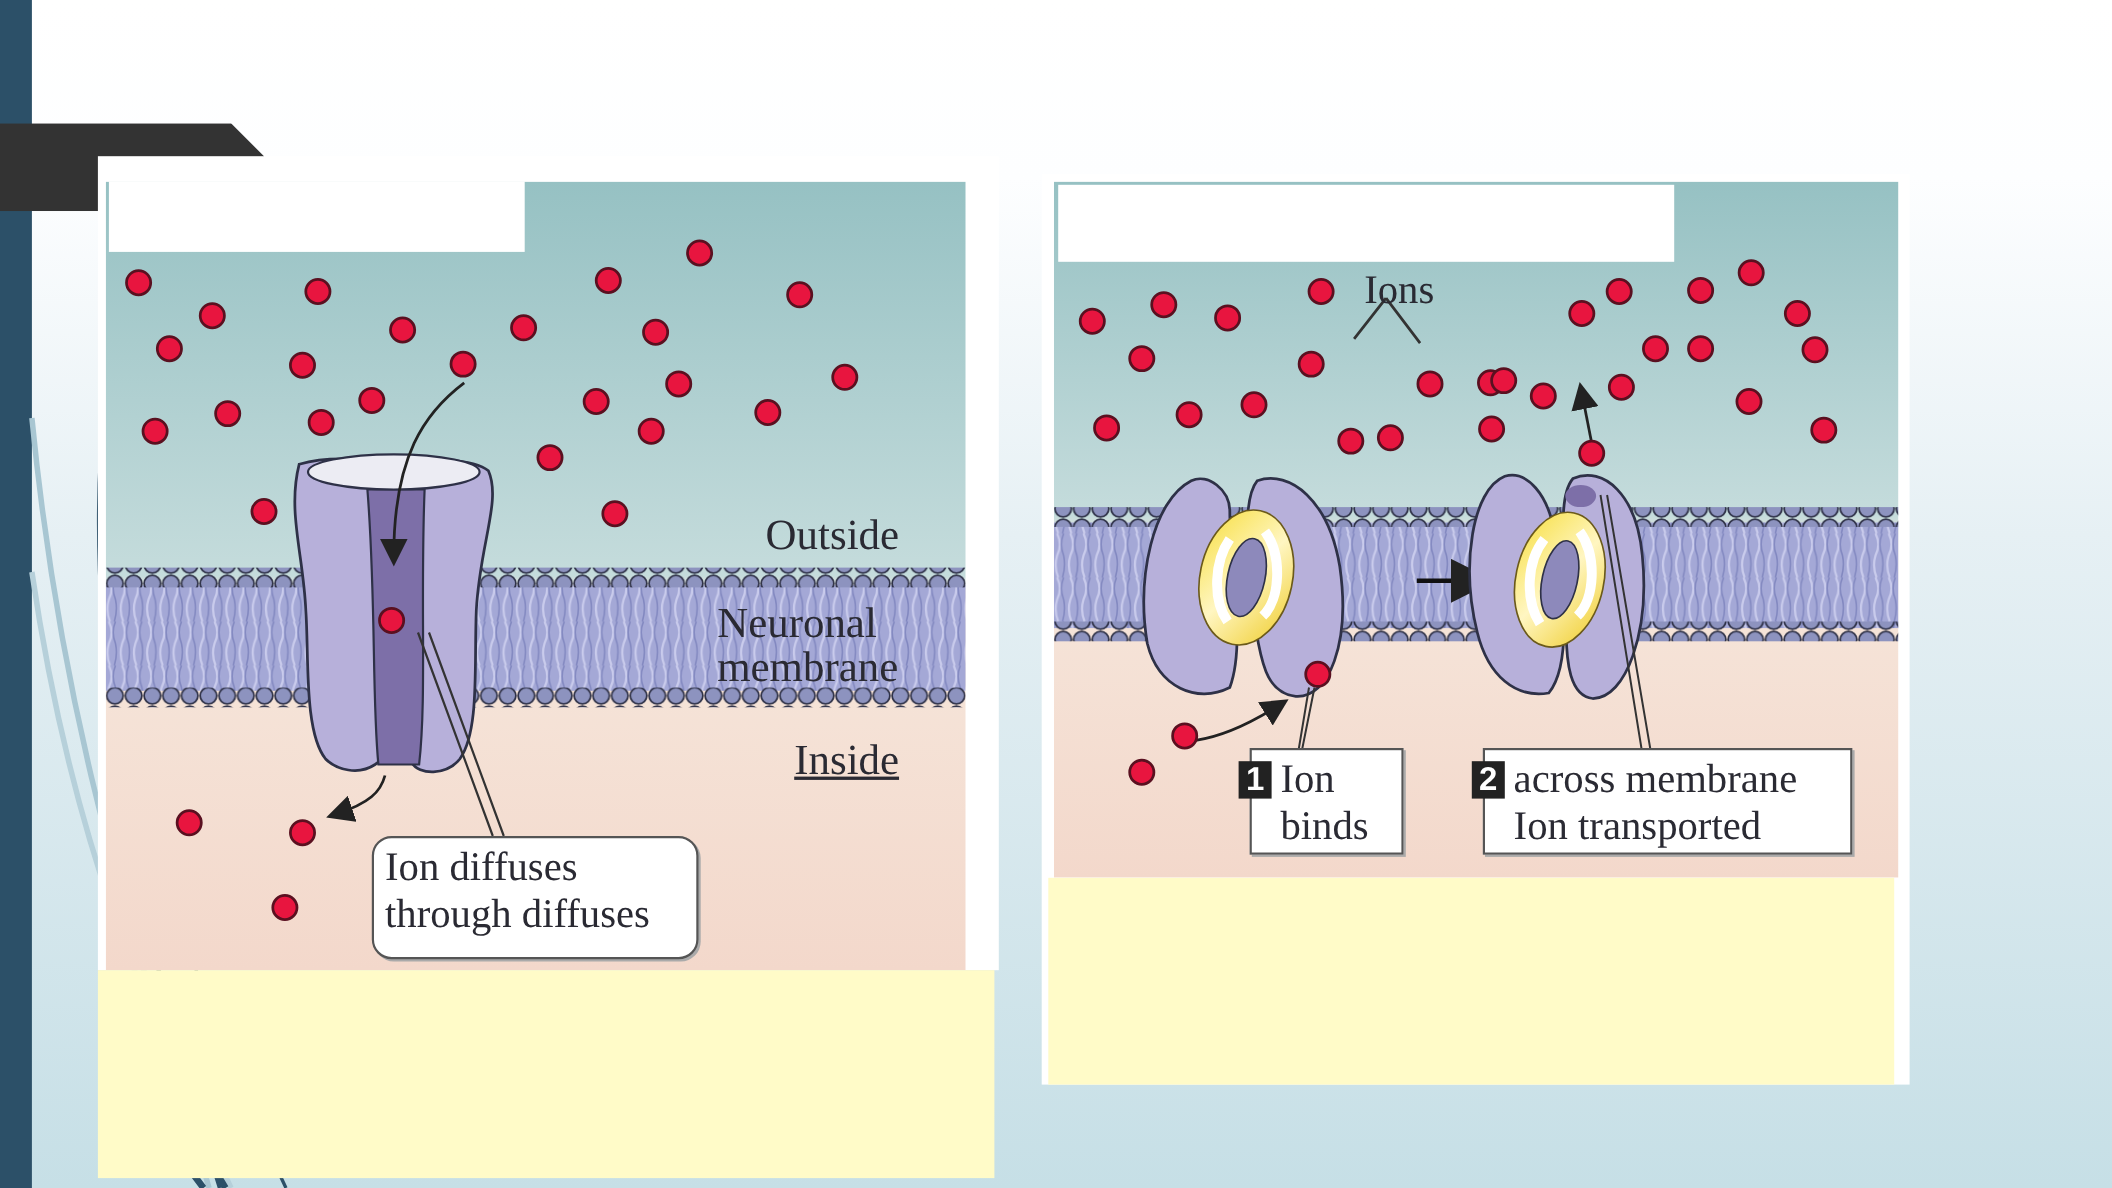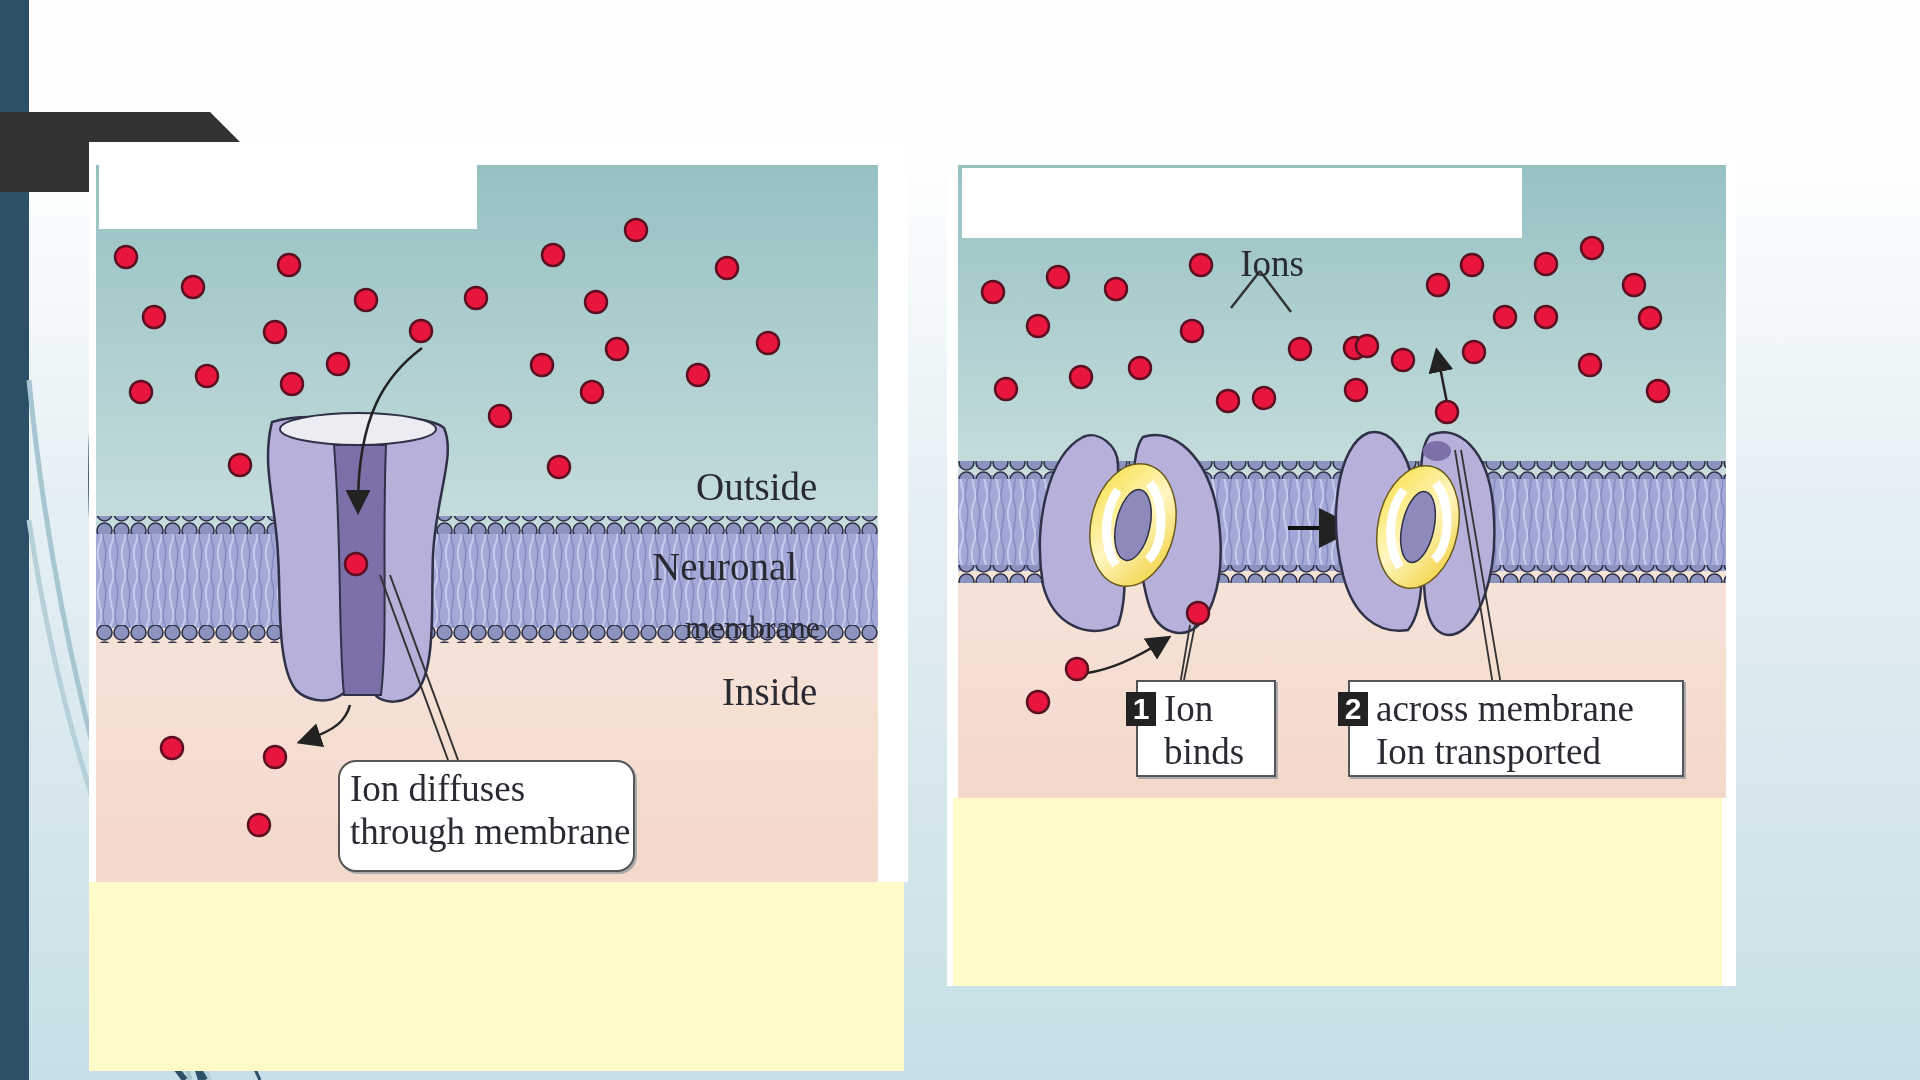--- a/index.html
+++ b/index.html
@@ -100,25 +100,25 @@
         <circle cx="144" cy="300" r="11" fill="#e8153f" stroke="#5a1020" stroke-width="2.5"></circle>
         <circle cx="463" cy="302" r="11" fill="#e8153f" stroke="#5a1020" stroke-width="2.5"></circle>
         <circle cx="260" cy="399" r="11" fill="#e8153f" stroke="#5a1020" stroke-width="2.5"></circle>
         <circle cx="76" cy="583" r="11" fill="#e8153f" stroke="#5a1020" stroke-width="2.5"></circle>
         <circle cx="179" cy="592" r="11" fill="#e8153f" stroke="#5a1020" stroke-width="2.5"></circle>
         <circle cx="163" cy="660" r="11" fill="#e8153f" stroke="#5a1020" stroke-width="2.5"></circle>
       </g>
   </svg>
   <div class="lbl" style="left:600px; top:300px; font-size:39px;">Outside</div>
   <div class="lbl" style="left:556px; top:380px; font-size:39px;">Neuronal</div>
-  <div class="lbl" style="left:556px; top:444px; font-size:32px;margin-left:33px;">membrane</div>
-  <div class="lbl" style="left:626px; top:505px; font-size:39px;">Inside</div>
+  <div class="lbl" style="left:556px; top:420px; font-size:39px;">membrane</div>
+  <div class="lbl" style="left:626px; top:505px; font-size:39px;text-decoration:underline;">Inside</div>
   <div class="lbox" style="left:242px; top:595px; width:297px; height:112px;border-radius:18px;">
     <div>Ion diffuses</div>
-    <div>through membrane</div>
+    <div>through diffuses</div>
   </div>
   <div class="cover" style="left:3px; top:-6px; width:378px; height:70px;"></div>
 </div>
 <div class="yellow" style="left:89px; top:882px; width:815px; height:189px;"></div>
 
 <div class="panel-frame" style="left:947px; top:158px; width:789px; height:828px;"></div>
 <div class="diagram" style="left:958px; top:165px; width:768px; height:633px;">
   <svg width="768" height="633" viewBox="0 0 768 633">
     <defs>
       <linearGradient id="rbg" x1="0" y1="0" x2="0" y2="1">

